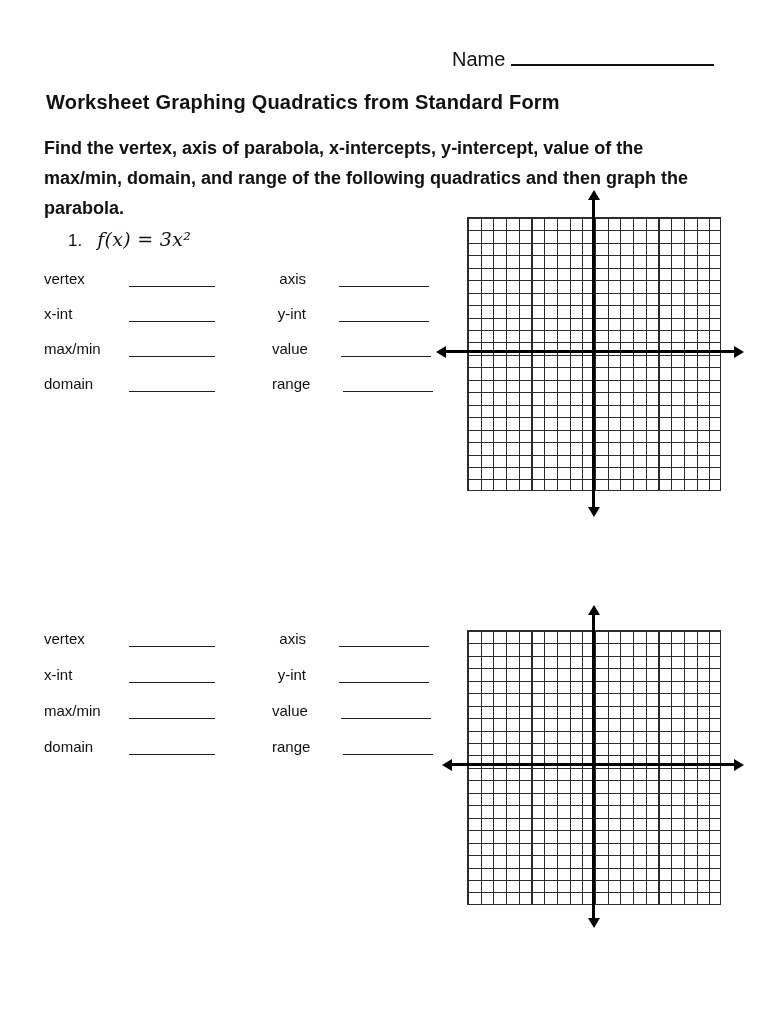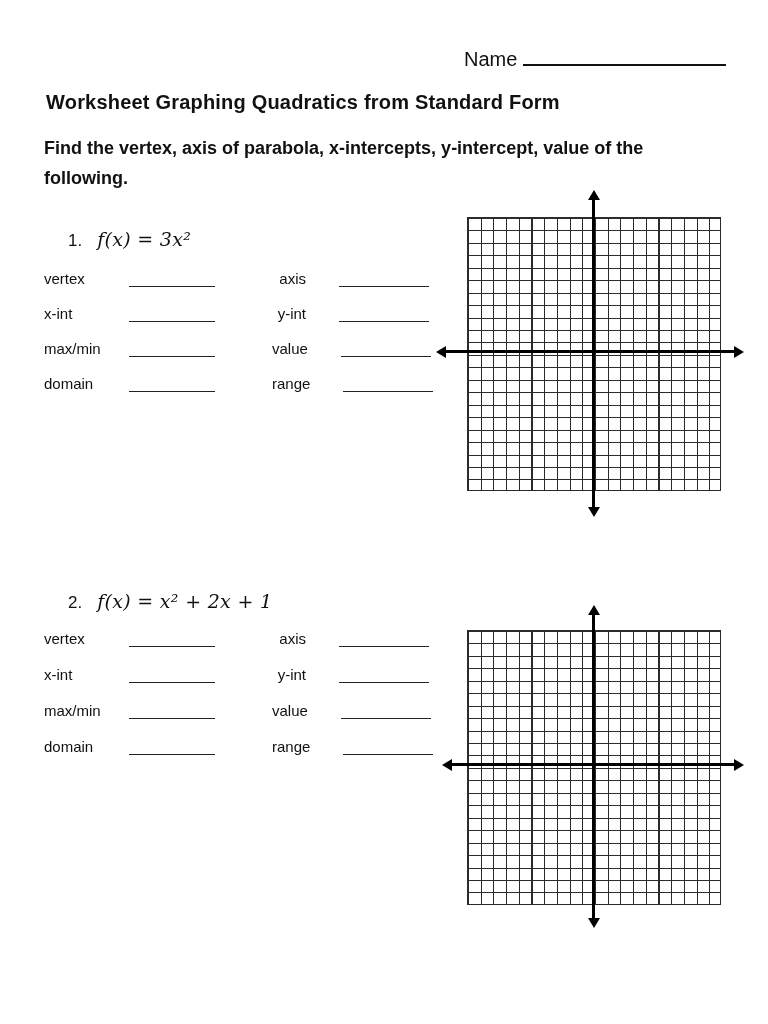--- a/index.html
+++ b/index.html
@@ -14,21 +14,21 @@
     width: 768px;
     height: 1024px;
     background: var(--paper, #ffffff);
     overflow: hidden;
     font-family: "Liberation Sans", sans-serif;
     color: var(--ink, #111111);
     margin: 0 auto;
   }
 
   
-  .name-row { position: absolute; top: 46px; left: 452px; font-size: 20px; white-space: nowrap; margin-left: 12px; }
+  .name-row { position: absolute; top: 46px; left: 452px; font-size: 20px; white-space: nowrap; }
   .name-row .write-line {
     display: inline-block; width: 203px; height: 20px;
     border-bottom: 2px solid var(--ink, #111); margin-left: 6px;
   }
 
   
   .title { position: absolute; top: 91px; left: 46px; font-size: 20px; font-weight: bold; letter-spacing: 0.2px; white-space: nowrap; }
   .instructions { position: absolute; top: 133px; left: 44px; font-size: 18px; font-weight: bold; line-height: 30px; }
 
   
@@ -91,21 +91,22 @@
 <div class="page">
 
   <div class="name-row">
     <span>Name</span><span class="write-line"></span>
   </div>
 
   <div class="title">Worksheet Graphing Quadratics from Standard Form</div>
 
   <div class="instructions">
     <div>Find the vertex, axis of parabola, x-intercepts, y-intercept, value of the</div>
-    <div>following.</div>
+    <div>max/min, domain, and range of the following quadratics and then graph the</div>
+    <div>parabola.</div>
   </div>
 
   <div class="prob-head" id="p1-head">
     <span class="pnum">1.</span><span class="equation">f(x) = 3x²</span>
   </div>
 
   <div class="fields" id="p1-fields">
     <div class="fcell lcol">
       <span class="flabel">vertex</span>
         <span class="blank-line"></span>
@@ -145,23 +146,20 @@
     <div class="axis y-axis">
       <div class="ah ah-up"></div>
       <div class="ah ah-down"></div>
     </div>
     <div class="axis x-axis">
       <div class="ah ah-left"></div>
       <div class="ah ah-right"></div>
     </div>
   </div>
 
-  <div class="prob-head" id="p2-head">
-    <span class="pnum">2.</span><span class="equation">f(x) = x² + 2x + 1</span>
-  </div>
 
   <div class="fields" id="p2-fields">
     <div class="fcell lcol">
       <span class="flabel">vertex</span>
         <span class="blank-line"></span>
     </div>
     <div class="fcell rcol">
       <span class="flabel">axis</span>
         <span class="blank-line"></span>
     </div>

